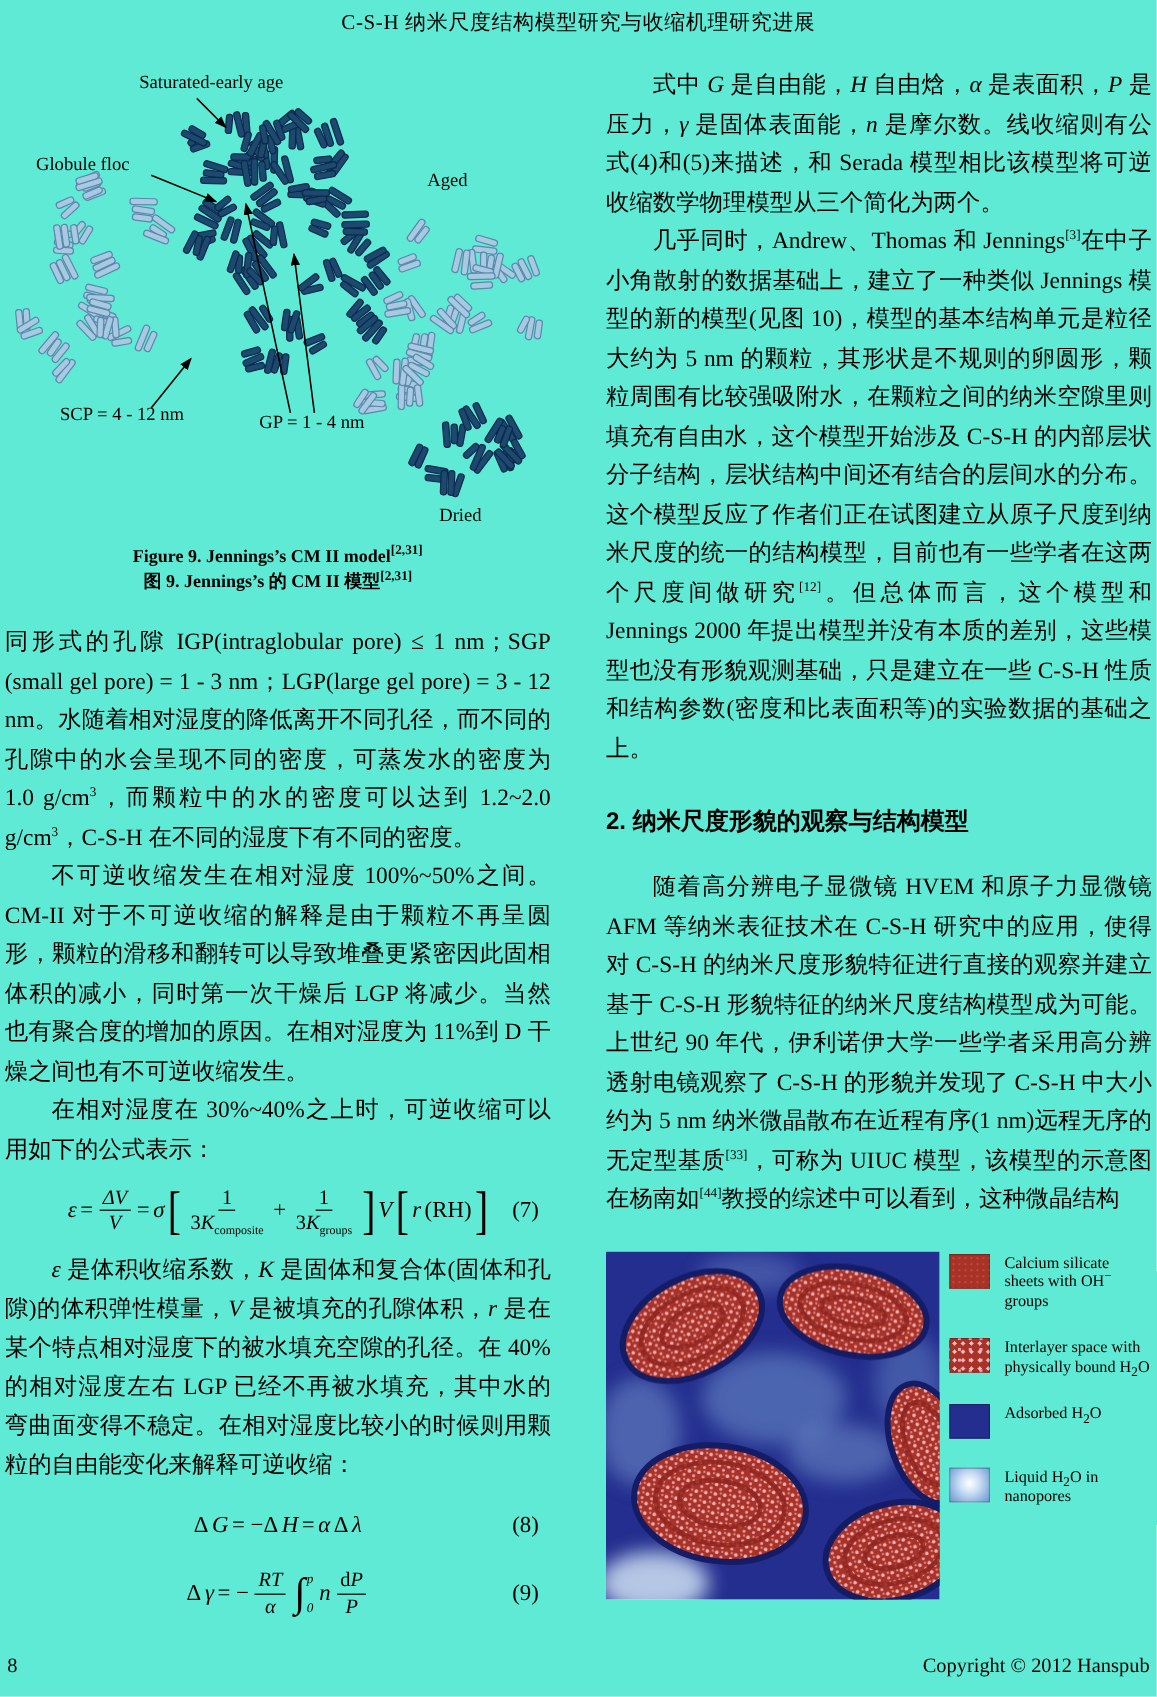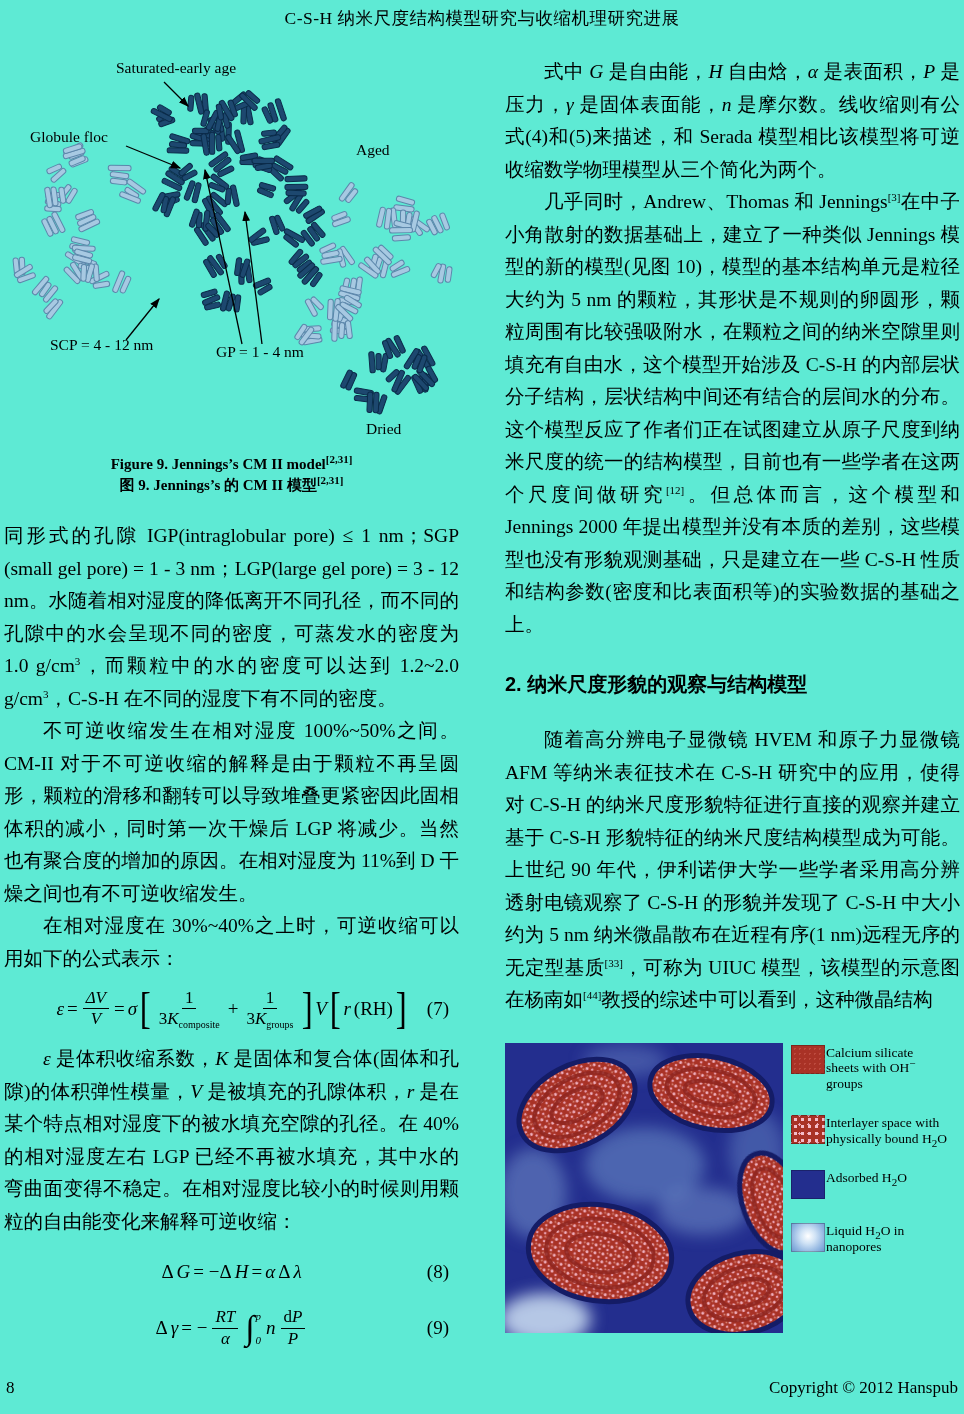--- a/index.html
+++ b/index.html
@@ -40,21 +40,21 @@
   .section-title {
     font-family:"Liberation Sans","DejaVu Sans",sans-serif;
     font-size:20px; font-weight:bold; margin:30px 0 26px 0;
   }
 
   .fig9-svg { display:block; }
 
   .fig10-row { display:flex; gap:8px; margin-top:26px; }
   .fig10-img { flex:0 0 auto; display:block; }
   .fig10-legend { padding-top:2px; }
-  .legend-item { display:flex; gap:1px; margin-bottom:24px; align-items:flex-start; }
+  .legend-item { display:flex; gap:12px; margin-bottom:24px; align-items:flex-start; }
   .swatch { width:34px; height:29px; flex:0 0 auto; border:1px solid rgba(0,0,0,0.25); }
   .legend-label { font-size:13.5px; line-height:15.5px; width:122px; }
   .sw-red   { background:#a93226; background-image:radial-gradient(#bd4a3e 1px, transparent 1px); background-size:5px 5px; }
   .sw-speck { background:#a93226;
               background-image:radial-gradient(#f3bcc8 1.6px, transparent 1.6px), radial-gradient(#eba8b8 1.3px, transparent 1.3px);
               background-size:7px 7px, 9px 9px; background-position:0 0, 3px 4px; }
   .sw-navy  { background:#232e8e; }
   .sw-light { background:radial-gradient(circle at 50% 45%, #ffffff 0%, #cfe2f5 35%, #8fb4e0 75%, #6f9bd0 100%); }
 
   .footer { position:absolute; left:6px; right:6px; top:1378px; display:flex; justify-content:space-between; font-size:17px; }

